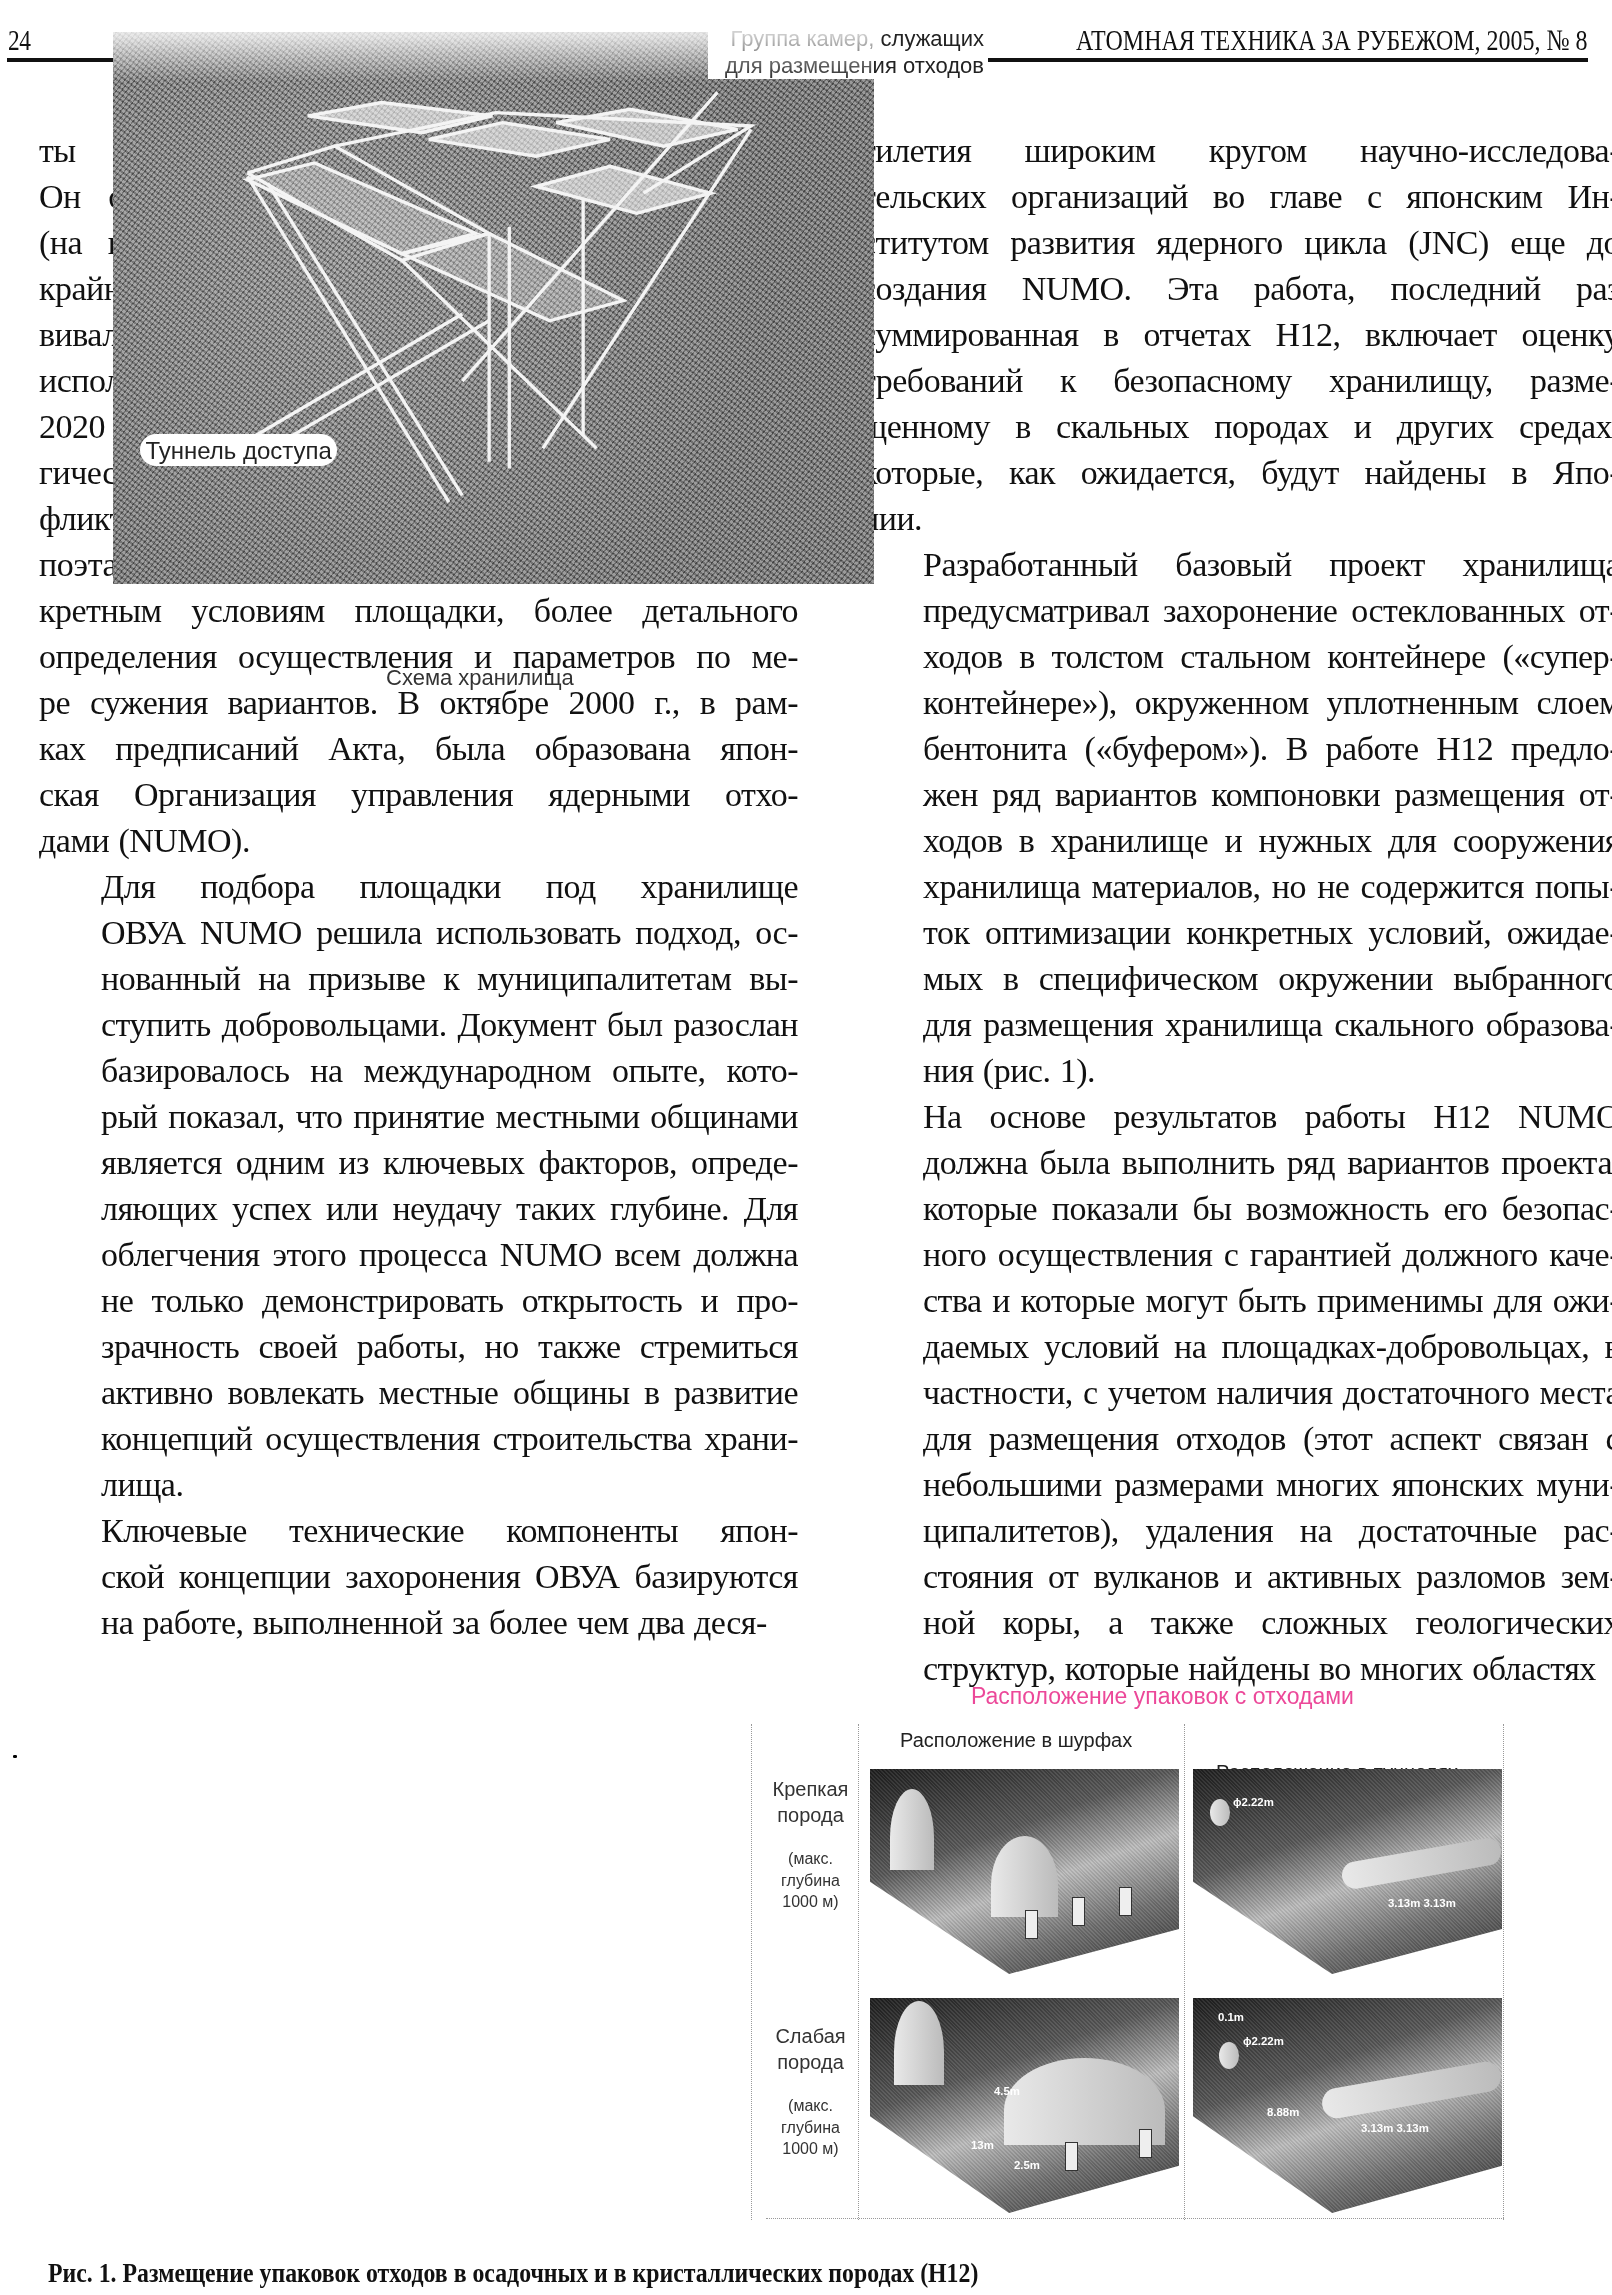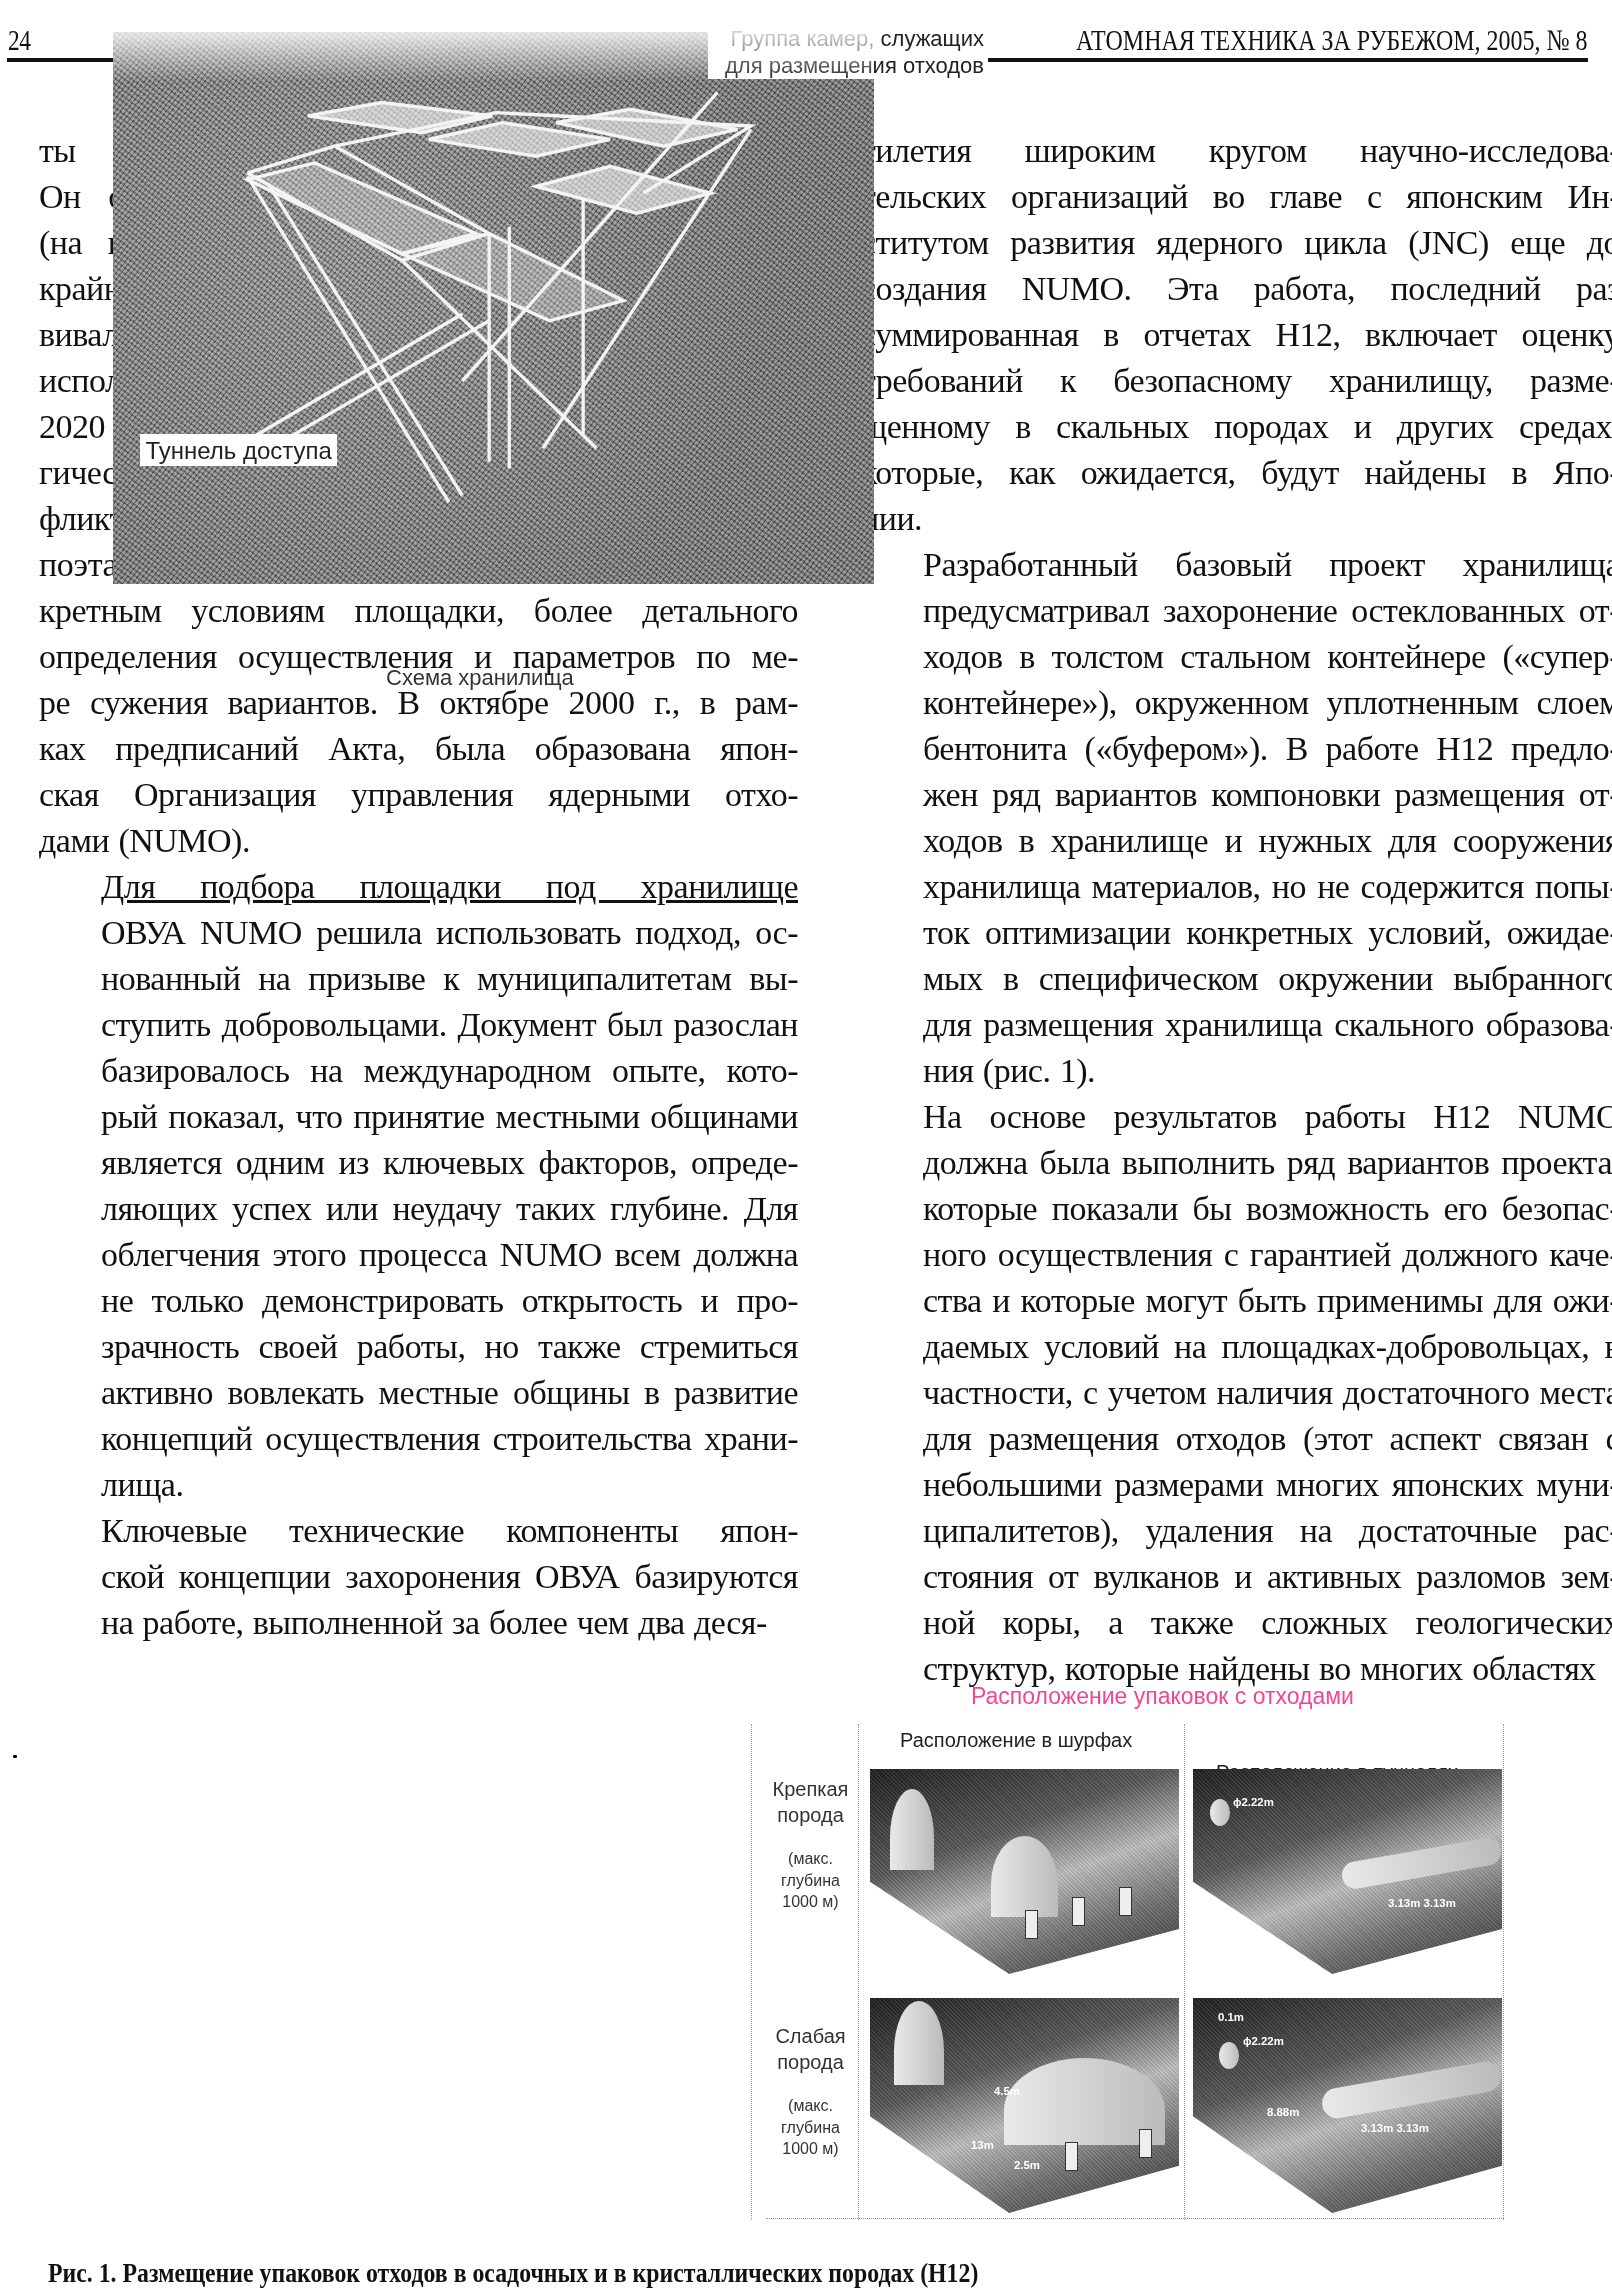--- a/index.html
+++ b/index.html
@@ -43,21 +43,21 @@
   .scheme-top-fade {
     position: absolute; left: 113px; top: 6.7px; width: 761px; height: 74px;
     background: linear-gradient(#fff 0%, rgba(255,255,255,0.75) 40%, rgba(255,255,255,0) 100%);
   }
   .scheme svg { position: absolute; left: 0; top: 0; }
   .scheme-label {
     position: absolute; background: #fff; font-family: "Liberation Sans", "DejaVu Sans", sans-serif;
     font-size: 22px; line-height: 27px; color: #222; padding: 0 4px;
   }
   .lbl-chambers { left: 595px; top: 151px; width: 272px; text-align: right; }
-  .lbl-tunnel { left: 141px; top: 403px; font-size: 24px; padding: 2.7px 5.4px; top: 400px; }
+  .lbl-tunnel { left: 141px; top: 403px; font-size: 24px; padding: 2.7px 5.4px; top: 400px; border-radius: 16px; }
   .scheme-caption {
     position: absolute; left: 386px; top: 665px; font-family: "Liberation Sans", "DejaVu Sans", sans-serif;
     font-size: 22px; color: #333;
   }
   .layout-title {
     position: absolute; left: 850px; top: 1683px; font-family: "Liberation Sans", "DejaVu Sans", sans-serif;
     font-size: 23px; color: #ec4899;
   }
   .vline { position: absolute; width: 0; border-left: 1.3px dotted #999; }
   .hline { position: absolute; height: 0; border-top: 1.3px dotted #999; }
@@ -111,21 +111,21 @@
       <span class="line">фликта с природными ресурсами. В Акте дан</span>
       <span class="line">поэтапный процесс «привязки» проекта к кон-</span>
       <span class="line">кретным условиям площадки, более детального</span>
       <span class="line">определения осуществления и параметров по ме-</span>
       <span class="line">ре сужения вариантов. В октябре 2000 г., в рам-</span>
       <span class="line">ках предписаний Акта, была образована япон-</span>
       <span class="line">ская Организация управления ядерными отхо-</span>
       <span class="line last">дами (NUMO).</span>
     </p>
     <p class="indent">
-      <span class="line" style="text-indent: 62px; text-decoration: underline;">Для подбора площадки под хранилище</span>
+      <span class="line" style="text-indent: 62px;">Для подбора площадки под хранилище</span>
       <span class="line">ОВУА NUMO решила использовать подход, ос-</span>
       <span class="line">нованный на призыве к муниципалитетам вы-</span>
       <span class="line">ступить добровольцами. Документ был разослан</span>
       <span class="line">базировалось на международном опыте, кото-</span>
       <span class="line">рый показал, что принятие местными общинами</span>
       <span class="line">является одним из ключевых факторов, опреде-</span>
       <span class="line">ляющих успех или неудачу таких глубине. Для</span>
       <span class="line">облегчения этого процесса NUMO всем должна</span>
       <span class="line">не только демонстрировать открытость и про-</span>
       <span class="line">зрачность своей работы, но также стремиться</span>

